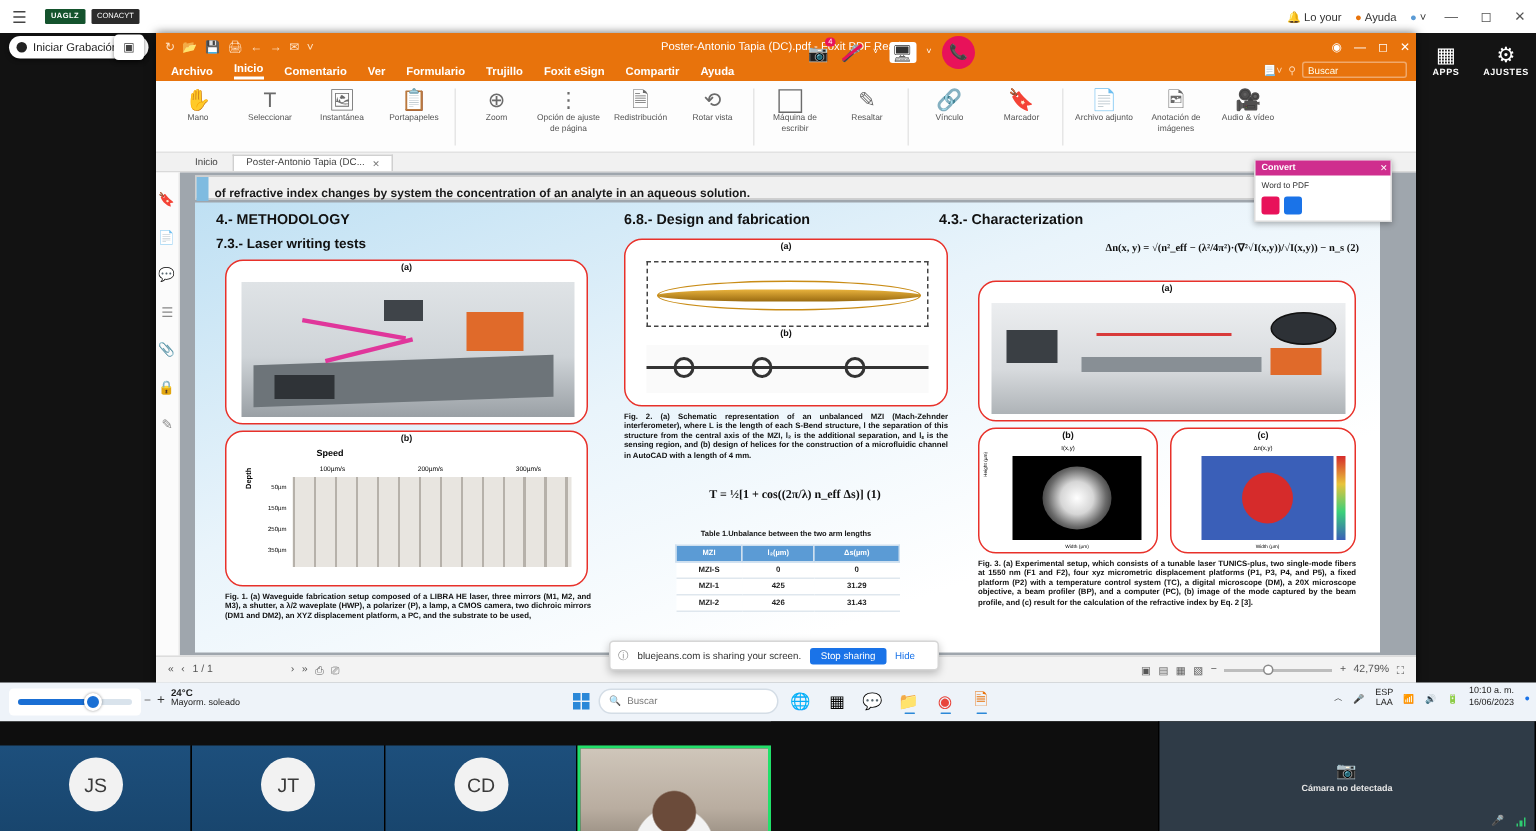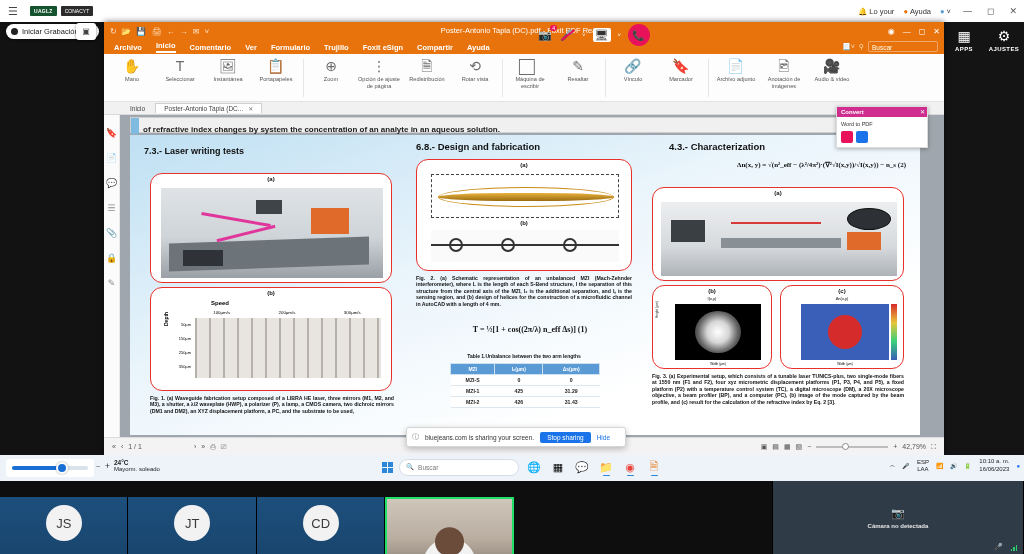--- a/index.html
+++ b/index.html
@@ -377,20 +377,21 @@
     <div class="fx-doc">
 
       <div class="hdr-strip">
         <span class="bar"></span>
         <span class="tx">of refractive index changes by system the concentration of an analyte in an aqueous solution.</span>
       </div>
 
       <div class="poster">
 
         <div style="position:absolute;left:14px;top:6px;width:250px;">
+          <div class="col-h">4.- METHODOLOGY</div>
           <div class="col-sh" style="margin-top:5px">7.3.- Laser writing tests</div>
         </div>
 
         <div class="figbox" style="left:20px;top:38px;width:242px;height:110px;">
           <div class="figlab" style="margin-top:2px">(a)</div>
           <div style="position:absolute;left:10px;top:14px;width:222px;height:90px;
                background:linear-gradient(180deg,#dfe3e6 0%, #cfd4d8 55%, #9aa0a5 100%);">
             <div style="position:absolute;left:8px;top:52px;width:200px;height:28px;background:#6d7479;transform:skewY(-2deg);"></div>
             <div style="position:absolute;left:150px;top:20px;width:38px;height:26px;background:#e06a2a;"></div>
             <div style="position:absolute;left:95px;top:12px;width:26px;height:14px;background:#3f4449;"></div>
@@ -467,21 +468,21 @@
               <td>31.29</td>
             </tr>
             <tr>
               <td>MZI-2</td>
               <td>426</td>
               <td>31.43</td>
             </tr>
           </tbody>
         </table>
 
-        <div style="position:absolute;left:539px;top:6px;width:250px;">
+        <div style="position:absolute;left:496px;top:6px;width:250px;">
           <div class="col-h">4.3.- Characterization</div>
         </div>
 
         <div class="eq" style="position:absolute;left:520px;top:26px;width:256px;text-align:right;font-size:7px;">Δn(x, y) = √(n²_eff − (λ²/4π²)·(∇²√I(x,y))/√I(x,y)) − n_s  (2)</div>
 
         <div class="figbox" style="left:522px;top:52px;width:252px;height:94px;">
           <div class="figlab" style="margin-top:2px">(a)</div>
           <div style="position:absolute;left:8px;top:14px;width:236px;height:74px;
                background:linear-gradient(180deg,#eceef0 0%, #d7dadd 60%, #aeb3b7 100%);">
             <div style="position:absolute;left:10px;top:18px;width:34px;height:22px;background:#3a3f44;"></div>

